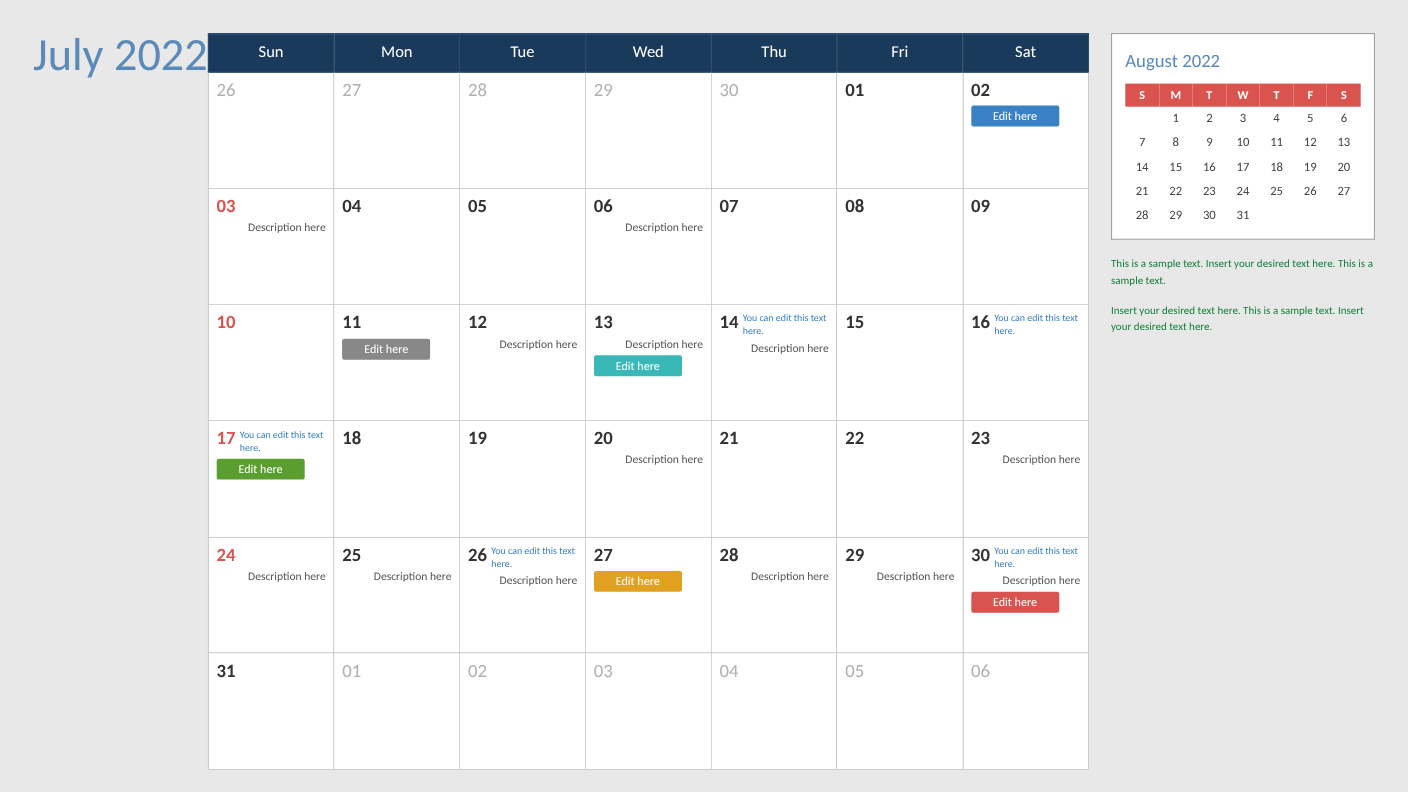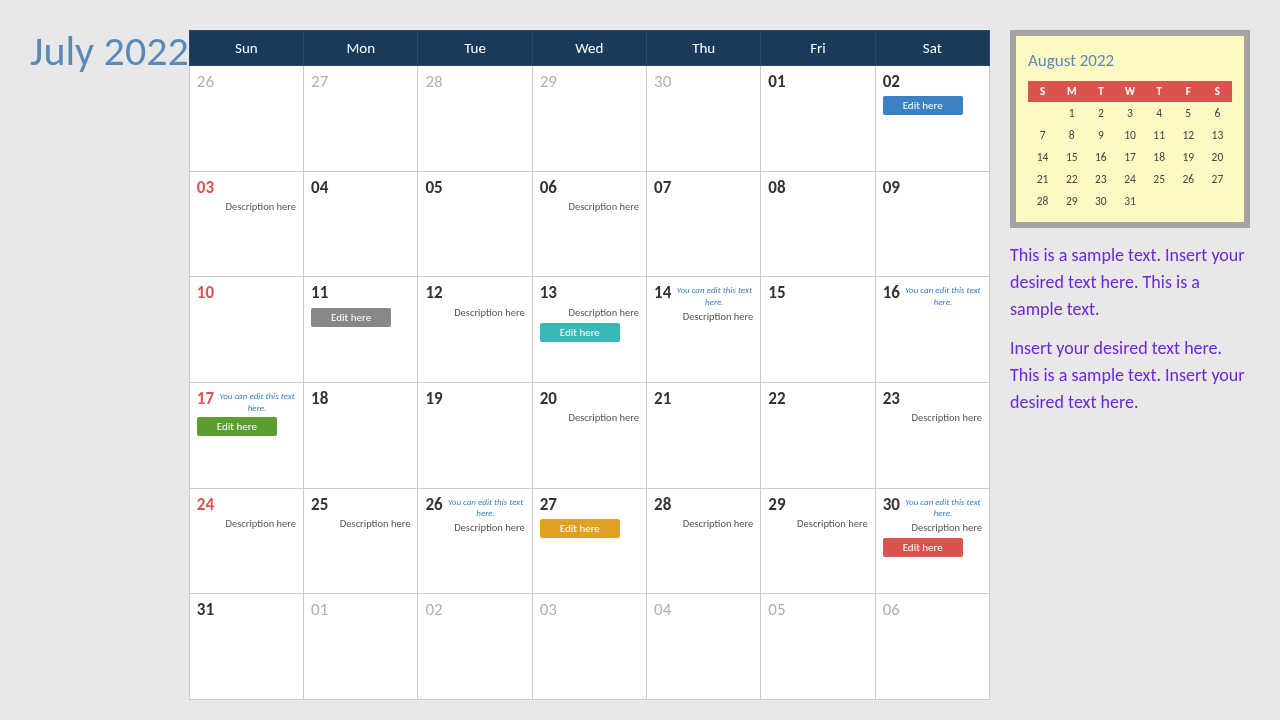--- a/index.html
+++ b/index.html
@@ -91,22 +91,22 @@
       margin-top: 1px;
     }
     
     .right-panel {
       width: 240px;
       display: flex;
       flex-direction: column;
       gap: 14px;
     }
     .mini-cal-container {
-      background: #fef9c3;
-      border: 6px solid #a3a3a3;
+      background: #ffffff;
+      border: 1px solid #a3a3a3;
       padding: 14px 12px 10px 12px;
     }
     .mini-cal-title {
       font-size: 17px;
       font-weight: 600;
       color: #2d5a8e;
       margin-bottom: 10px;
     }
     .mini-cal-title span {
       color: #5a8ab8;
@@ -126,38 +126,37 @@
       font-size: 11px;
     }
     .mini-cal-table td {
       text-align: center;
       padding: 4px 2px;
       color: #444;
       font-size: 11.5px;
     }
     .mini-cal-table td.empty { background: transparent; }
     .text-block {
-      font-size: 18px;
-      color: #6d28d9;
+      font-size: 10px;
+      color: #15803d;
       line-height: 1.5;
     }
     .text-block p { margin-bottom: 12px; }
     .text-block p:last-child { margin-bottom: 0; }
     .cell-top {
       display: flex;
       align-items: flex-start;
       gap: 4px;
     }
     .cell-note-inline {
       font-size: 9px;
       color: #3a82c4;
       line-height: 1.3;
       flex: 1;
-      text-align: center;
-      font-style: italic;
+      text-align: left;
     }
   </style>
 </head>
 <body>
 
 <div class="main-section">
   <h1 class="page-title">
     <span>July</span><span style="color:#5a8ab8;font-weight:400;"> 2022</span>
   </h1>
   <table class="calendar-grid">

